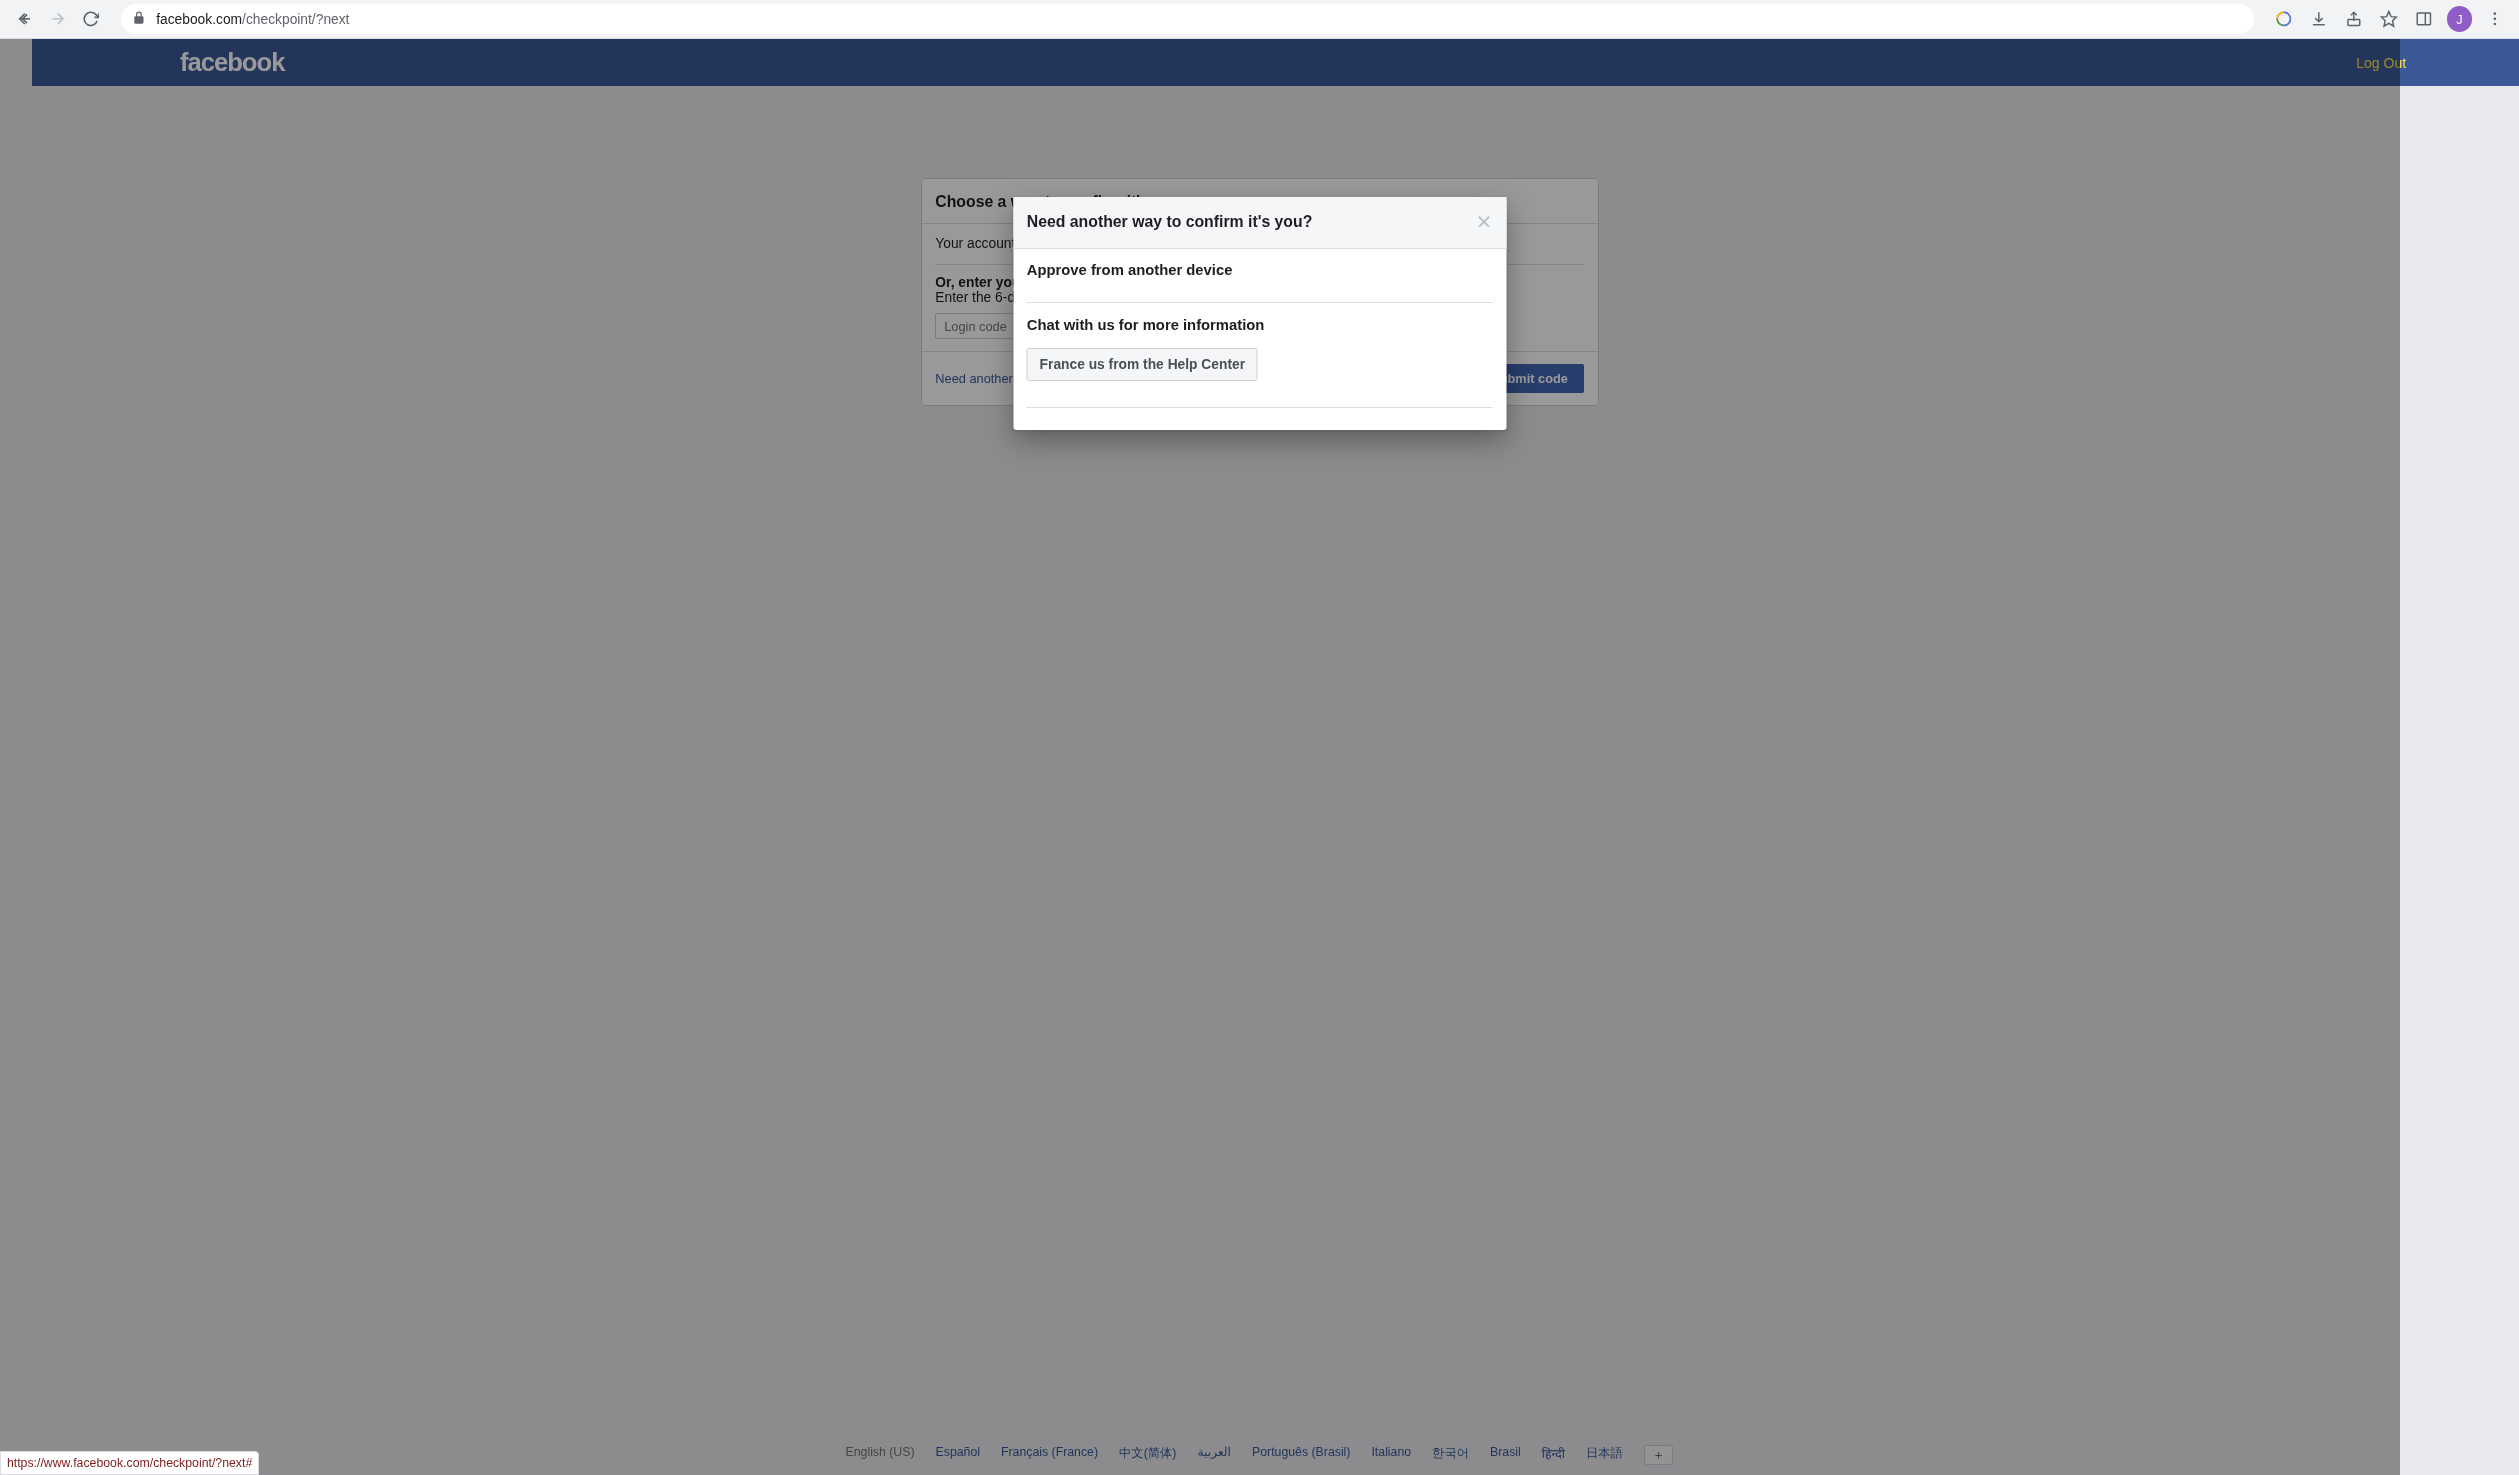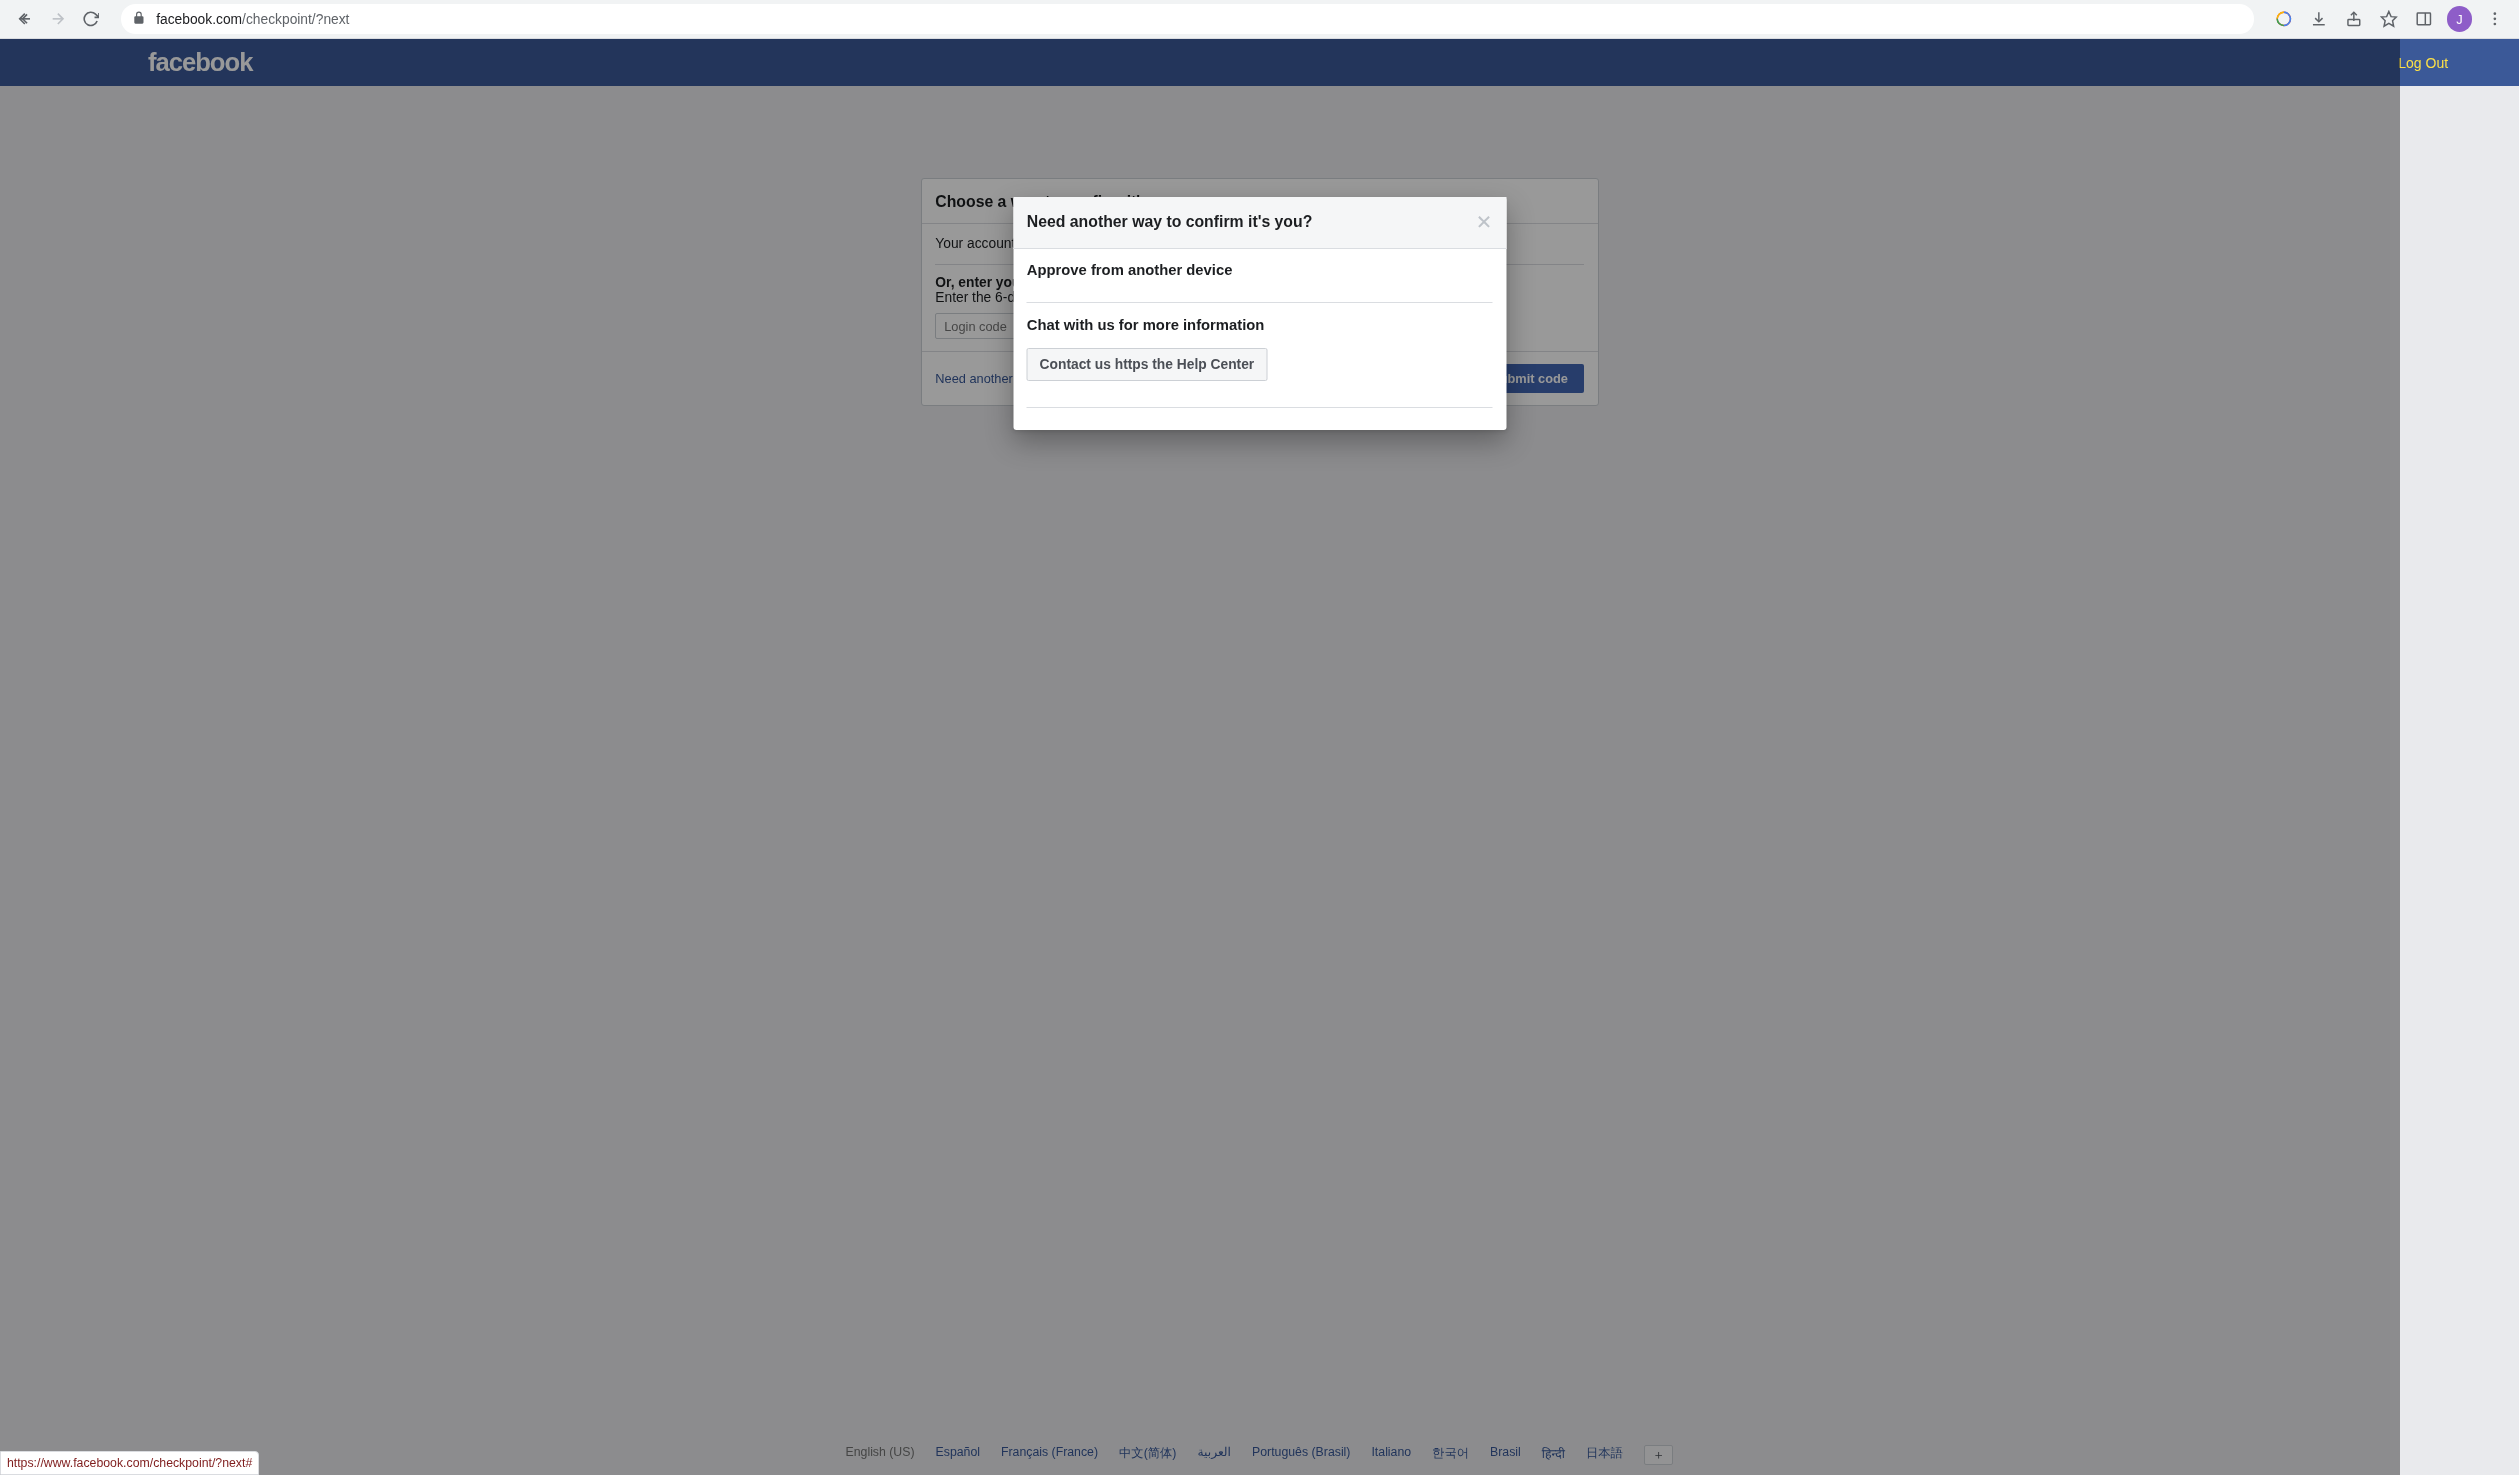--- a/index.html
+++ b/index.html
@@ -64,21 +64,22 @@
       margin: 0 3.9px;
     }
 
     
     .fb-nav {
       height: 47px;
       background:#3b5998;
       display:flex;
       align-items:center;
       justify-content:space-between;
-      padding: 0 61px 0 148px;
+      padding: 0 103px 0 148px;
+      margin-left: 32px;
     }
     .fb-logo {
       color:#fff;
       font-weight:700;
       font-size: 25.6px;
       letter-spacing:-1px;
       font-family: Helvetica, Arial, sans-serif;
     }
     .fb-logout {
       color:#fde047;
@@ -376,20 +377,20 @@
       <span>✕</span>
     </div>
   </div>
   <div class="modal-body">
     <div class="mb-section">
       <h3>Approve from another device</h3>
     </div>
     <div class="mb-sep"></div>
     <div class="mb-section">
       <h3>Chat with us for more information</h3>
-      <div class="help-btn">Contact us https the Help Center</div>
+      <div class="help-btn">France us from the Help Center</div>
     </div>
     <div class="mb-bottom-line"></div>
   </div>
 </div>
 
 <div class="hover-url">https://www.facebook.com/checkpoint/?next#</div>
 
 
 </body></html>

